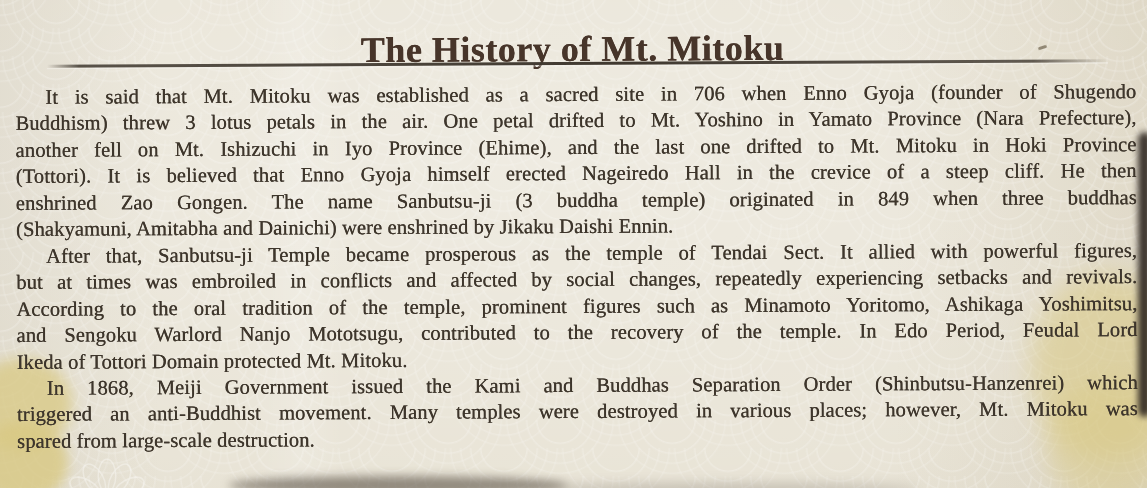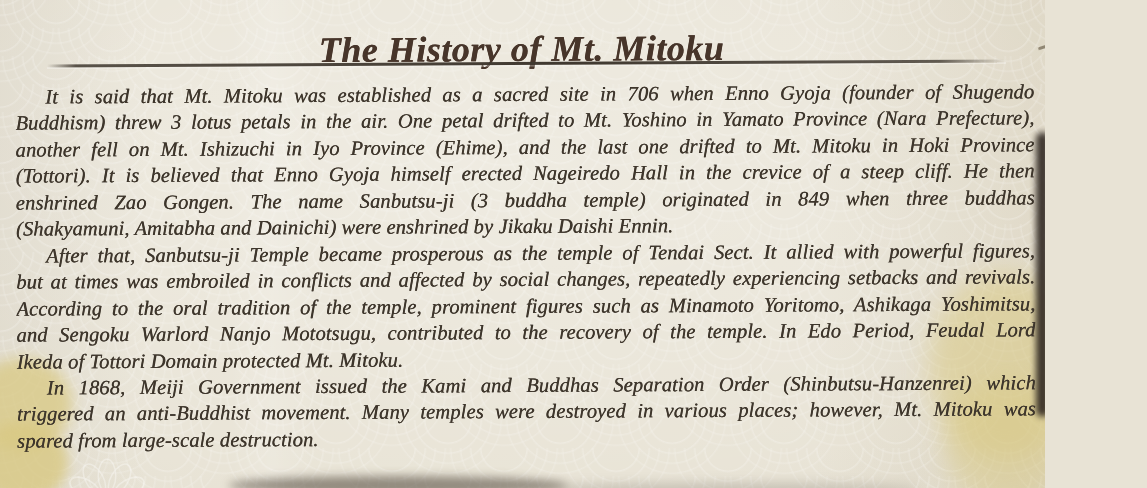--- a/index.html
+++ b/index.html
@@ -4,27 +4,26 @@
 <style>
   html, body { margin: 0; padding: 0; }
   body {
     width: 1147px; height: 488px;
     overflow: hidden;
     font-family: "Liberation Serif", serif;
     background: var(--paper, #e8e3d5);
   }
   .photo {
     position: relative;
-    width: 1045px; height: 488px;
+    width: 1147px; height: 488px;
     background:
       linear-gradient(90deg, rgba(150,140,120,0.10), rgba(255,255,255,0) 14%, rgba(255,255,255,0) 78%, rgba(176,160,122,0.18)),
       radial-gradient(140% 120% at 45% 32%, rgba(255,255,255,0.30), rgba(255,255,255,0.05) 55%, rgba(120,110,88,0.12) 100%),
       var(--paper, #e8e3d5);
     overflow: hidden;
-    font-style: italic;
   }
   
   .seigaiha {
     position: absolute; inset: 0;
     background-image:
       radial-gradient(circle at 50% 0px,
         rgba(255,255,255,0) 22px, rgba(255,255,255,0.55) 23px, rgba(255,255,255,0) 25px,
         rgba(255,255,255,0) 32px, rgba(255,255,255,0.50) 33px, rgba(255,255,255,0) 35px,
         rgba(255,255,255,0) 42px, rgba(255,255,255,0.45) 43px, rgba(255,255,255,0) 45px,
         rgba(255,255,255,0) 52px, rgba(255,255,255,0.40) 53px, rgba(255,255,255,0) 55px),

